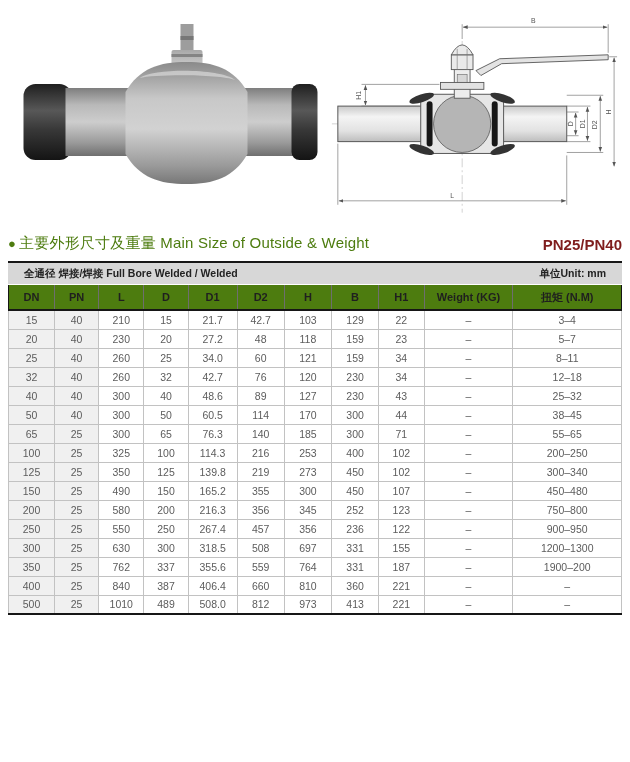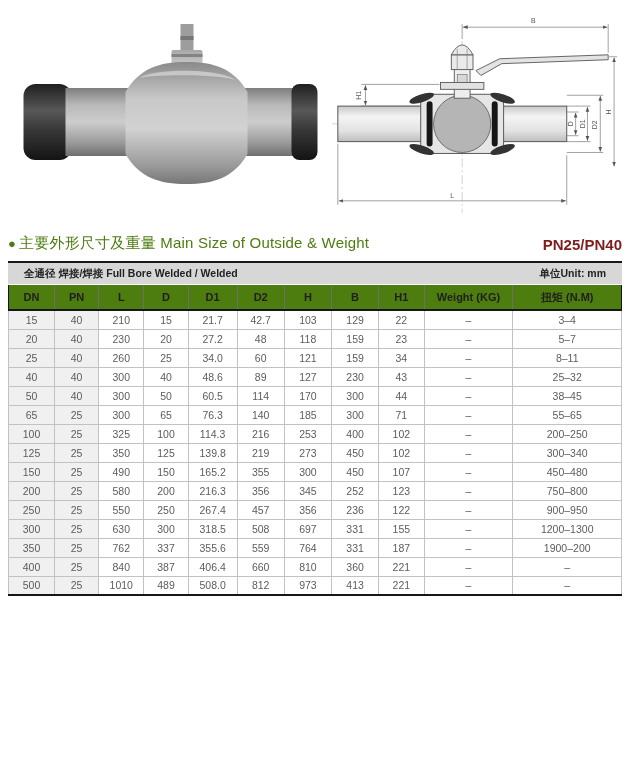--- a/index.html
+++ b/index.html
@@ -280,20 +280,33 @@
           <td>25</td>
           <td>34.0</td>
           <td>60</td>
           <td>121</td>
           <td>159</td>
           <td>34</td>
           <td>–</td>
           <td>8–11</td>
         </tr>
         <tr>
+          <td class="shade">32</td>
+          <td class="shade">40</td>
+          <td>260</td>
+          <td>32</td>
+          <td>42.7</td>
+          <td>76</td>
+          <td>120</td>
+          <td>230</td>
+          <td>34</td>
+          <td>–</td>
+          <td>12–18</td>
+        </tr>
+        <tr>
           <td class="shade">40</td>
           <td class="shade">40</td>
           <td>300</td>
           <td>40</td>
           <td>48.6</td>
           <td>89</td>
           <td>127</td>
           <td>230</td>
           <td>43</td>
           <td>–</td>

